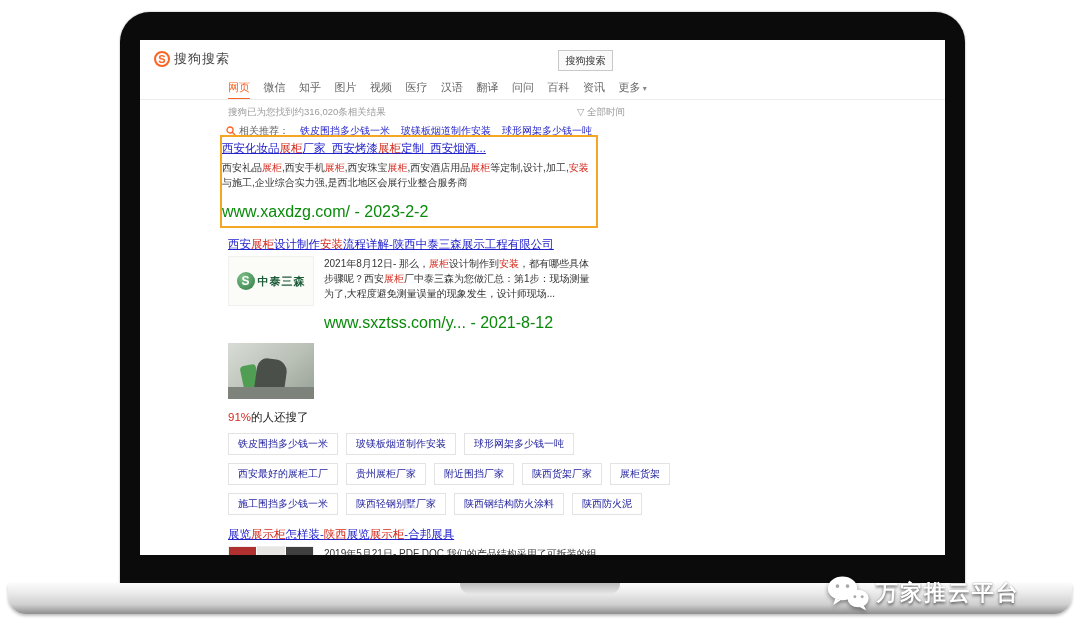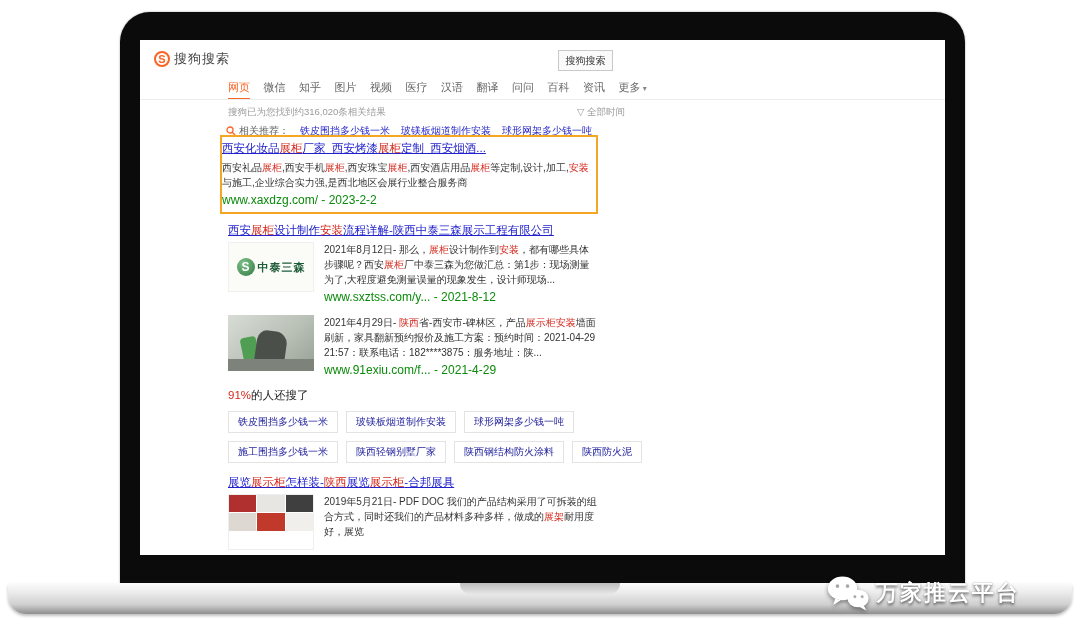--- a/index.html
+++ b/index.html
@@ -57,21 +57,21 @@
   .result { margin-bottom:11px; margin-left:8px; }
   .result.annotated { border:2px solid #f5a623; padding:4px 6px 5px 0; margin-left:0; margin-bottom:9px; }
   .r-title { display:block; font-size:11.5px; color:#2222cc; text-decoration:underline;
     cursor:pointer; margin-bottom:4px; white-space:nowrap; overflow:hidden; }
   .r-title .hl { color:#d42a1e; }
   .r-body { display:flex; gap:10px; }
   .r-thumb { flex:none; width:86px; }
   .r-text { flex:1; min-width:0; }
   .r-desc { font-size:10px; line-height:1.5; color:#333; }
   .r-desc .hl { color:#d42a1e; }
-  .r-url { font-size:12px; color:#0a8a0a; margin-top:3px; }
+  .r-url { font-size:16px; color:#0a8a0a; margin-top:13px; }
 
   
   .thumb-logo { width:86px; height:50px; background:#fbfbf8; border:1px solid #f0f0ee;
     display:flex; align-items:center; justify-content:center; gap:3px; }
   .thumb-logo .s-badge { width:18px; height:18px; border-radius:50%;
     background:radial-gradient(circle at 35% 30%,#7ec08a,#2f7a43); color:#fff; font-weight:bold;
     font-size:12px; display:flex; align-items:center; justify-content:center; }
   .thumb-logo .s-name { font-size:11px; font-weight:bold; color:#1d5c38; letter-spacing:1px; }
   .thumb-photo { width:86px; height:56px; position:relative; overflow:hidden;
     background:linear-gradient(140deg,#d8dcd6 0%,#b9c0b6 55%,#96a095 100%); }
@@ -187,37 +187,40 @@
               </div>
               <div class="result">
                 <div class="r-body">
                   <div class="r-thumb">
                     <div class="thumb-photo">
                       <div class="p-green"></div>
                       <div class="p-body"></div>
                       <div class="p-dark"></div>
                     </div>
                   </div>
-                  <div class="r-text">
-                    <div class="r-desc"><span>2021年4月29日- </span><span class="hl">陕西</span><span>省-西安市-碑林区，产品</span><span class="hl">展示柜安装</span><span>墙面刷新，家具翻新预约报价及施工方案：预约时间：2021-04-29 21:57：联系电话：182****3875：服务地址：陕...</span></div>
-                    <div class="r-url">www.91exiu.com/f... - 2021-4-29</div>
-                  </div>
                 </div>
               </div>
             </div>
 
           <div class="also-block">
             <div class="also-head">
               <span class="pct">91%</span><span>的人还搜了</span>
             </div>
             <div id="chip-rows">
                 <div class="chip-row">
                   <button class="chip">铁皮围挡多少钱一米</button>
                   <button class="chip">玻镁板烟道制作安装</button>
                   <button class="chip">球形网架多少钱一吨</button>
+                </div>
+                <div class="chip-row">
+                  <button class="chip">西安最好的展柜工厂</button>
+                  <button class="chip">贵州展柜厂家</button>
+                  <button class="chip">附近围挡厂家</button>
+                  <button class="chip">陕西货架厂家</button>
+                  <button class="chip">展柜货架</button>
                 </div>
                 <div class="chip-row">
                   <button class="chip">施工围挡多少钱一米</button>
                   <button class="chip">陕西轻钢别墅厂家</button>
                   <button class="chip">陕西钢结构防火涂料</button>
                   <button class="chip">陕西防火泥</button>
                 </div>
               </div>
           </div>
 

